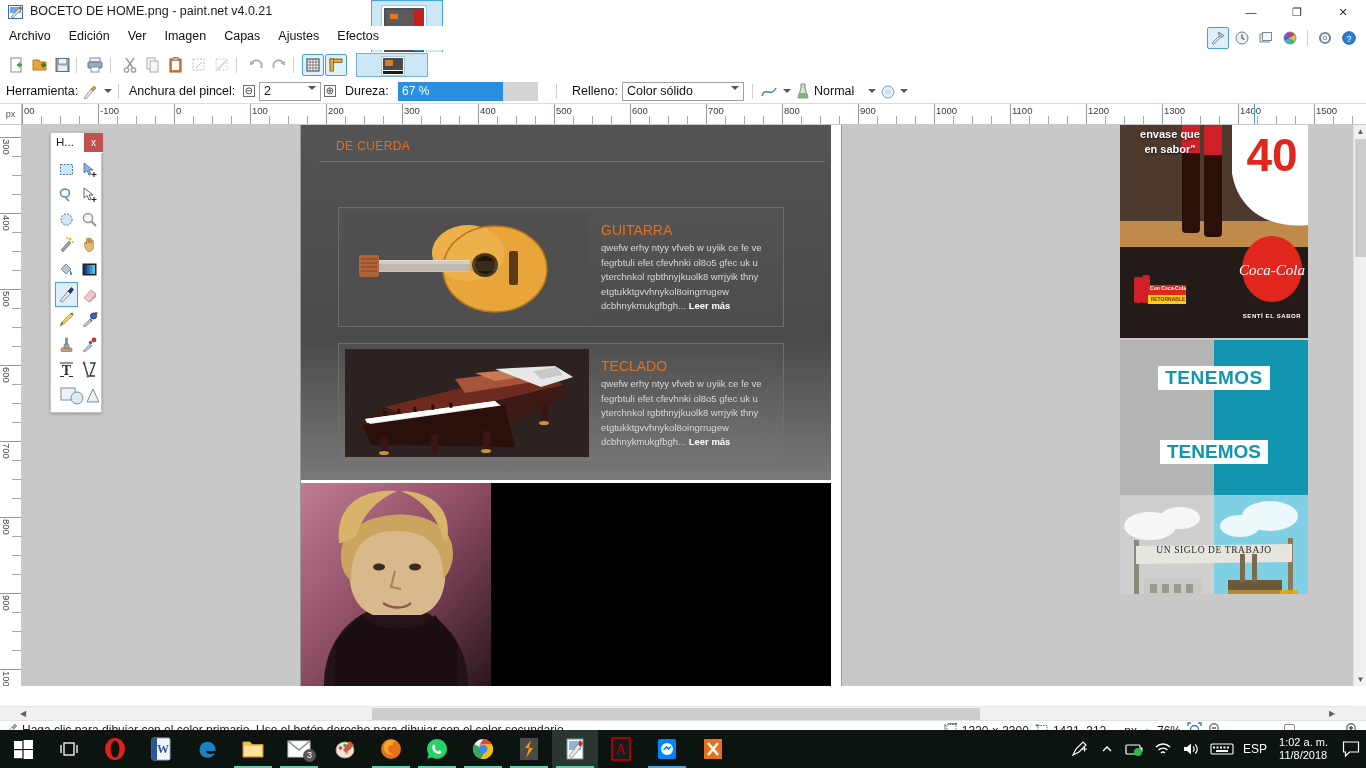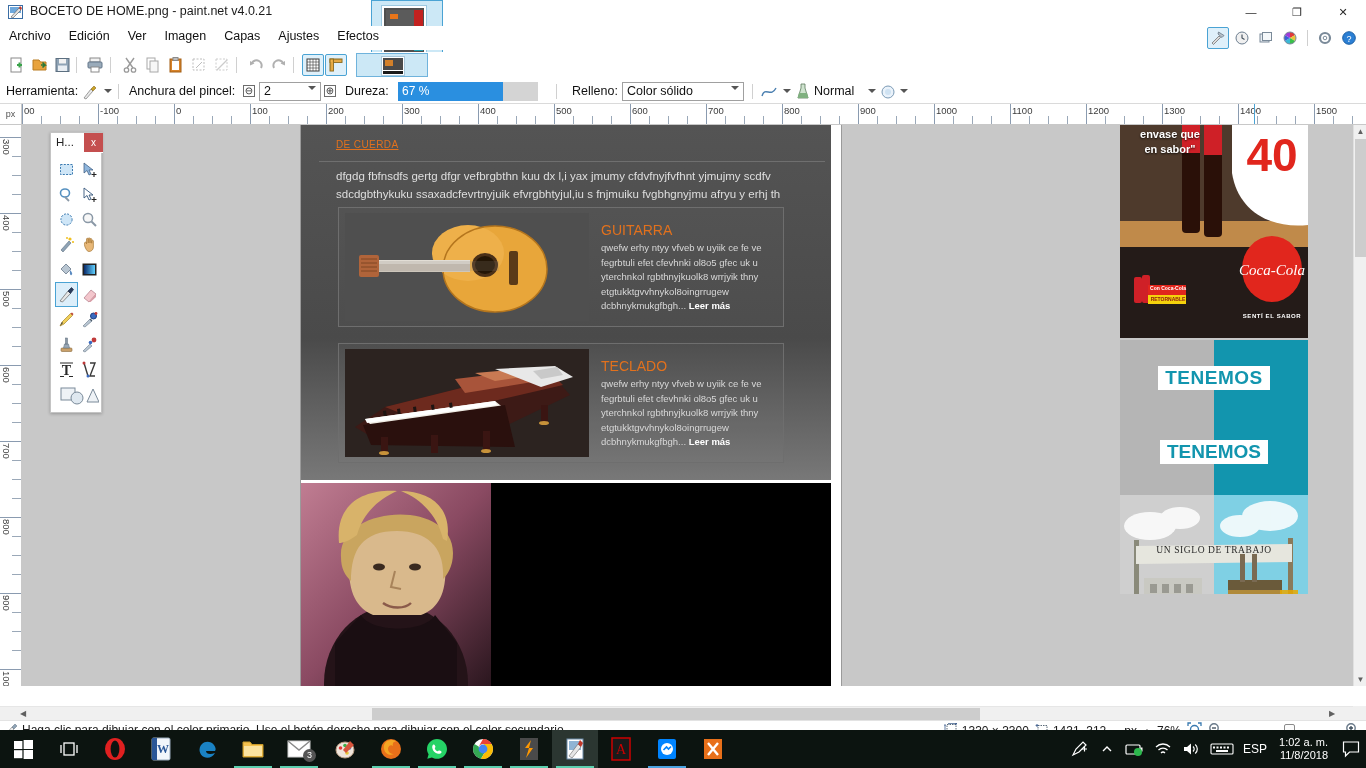--- a/index.html
+++ b/index.html
@@ -150,23 +150,22 @@
   
   .sec-dark {
     position:absolute; left:0px; top:0px; width:530px; height:355px;
     background:#4d4d4d;
   }
   .sec-grad {
     position:absolute; left:0; top:0; width:530px; height:355px;
     background:linear-gradient(180deg,#545454 0%, #4a4a4a 60%, #787878 100%);
   }
   .sec-title {
-    position:absolute; left:35px; top:14px; font-size:10px; color:#e2711d;
+    position:absolute; left:35px; top:14px; font-size:12px; color:#e2711d;
     letter-spacing:.4px;
-    text-decoration:underline;
   }
   .sec-rule { position:absolute; left:18px; right:6px; top:36px; height:1px; background:#6f6f6f; }
   .sec-body {
     position:absolute; left:35px; top:42px; width:460px;
     font-size:11.5px; line-height:18px; color:#dedede;
   }
   .card {
     position:absolute; left:37px; width:446px; height:120px;
     border:1px solid #6e6e6e; background:rgba(255,255,255,0.02);
   }
@@ -290,21 +289,21 @@
   .tb-apps { position:absolute; left:46px; top:0; height:38px; display:flex; align-items:flex-end; }
   .tb-app {
     width:46px; height:38px; position:relative;
     display:flex; align-items:center; justify-content:center;
   }
   .tb-app .underline { position:absolute; left:4px; bottom:0; width:38px; height:2px; }
   .tb-app.active { background:#2b3631; }
   .tray { position:absolute; right:0; top:0; height:38px; display:flex; align-items:center; gap:8px; padding-right:4px; }
   .tray-ic { width:20px; height:20px; display:flex; align-items:center; justify-content:center; color:#fff; }
   .tray-lang { color:#fff; font-size:12px; }
-  .tray-clock { color:#fff; font-size:11px; line-height:13px; text-align:right; padding:0 4px; }
+  .tray-clock { color:#fff; font-size:11px; line-height:13px; text-align:left; padding:0 4px; }
   .tray-action { width:22px; height:22px; display:flex; align-items:center; justify-content:center; color:#fff; }
 </style>
 </head>
 <body>
 
 <div id="app">
 
   <div class="titlebar">
     <span class="app-ico">
       <svg width="16" height="16" viewBox="0 0 16 16">
@@ -686,24 +685,20 @@
       <span class="rv-lab" style="top: 546px;">1000</span>
     </div>
 
   <div class="canvas-area">
     <div class="canvas-page">
 
       <div class="sec-dark">
         <div class="sec-grad"></div>
         <div class="sec-title">DE CUERDA</div>
         <div class="sec-rule"></div>
-        <div class="sec-body">
-          <div>dfgdg fbfnsdfs gertg dfgr vefbrgbthn kuu dx l,i yax jmumy cfdvfnyjfvfhnt yjmujmy scdfv</div>
-          <div>sdcdgbthykuku ssaxadcfevrtnyjuik efvrgbhtyjul,iu s fnjmuiku fvgbhgnyjmu afryu y erhj th</div>
-        </div>
 
         <div class="card" style="top:82px">
           <div class="ph">
             <svg class="guitar-img" viewBox="0 0 244 108" preserveAspectRatio="none">
               <rect width="244" height="108" fill="#4f4f4f"></rect>
               <g>
                 <ellipse cx="150" cy="56" rx="52" ry="43" fill="#e8a63a"></ellipse>
                 <ellipse cx="123" cy="40" rx="36" ry="28" fill="#eeb04a"></ellipse>
                 <ellipse cx="150" cy="56" rx="52" ry="43" fill="none" stroke="#b4751d" stroke-width="1.5"></ellipse>
                 <ellipse cx="140" cy="52" rx="13" ry="12" fill="#4a3018"></ellipse>

